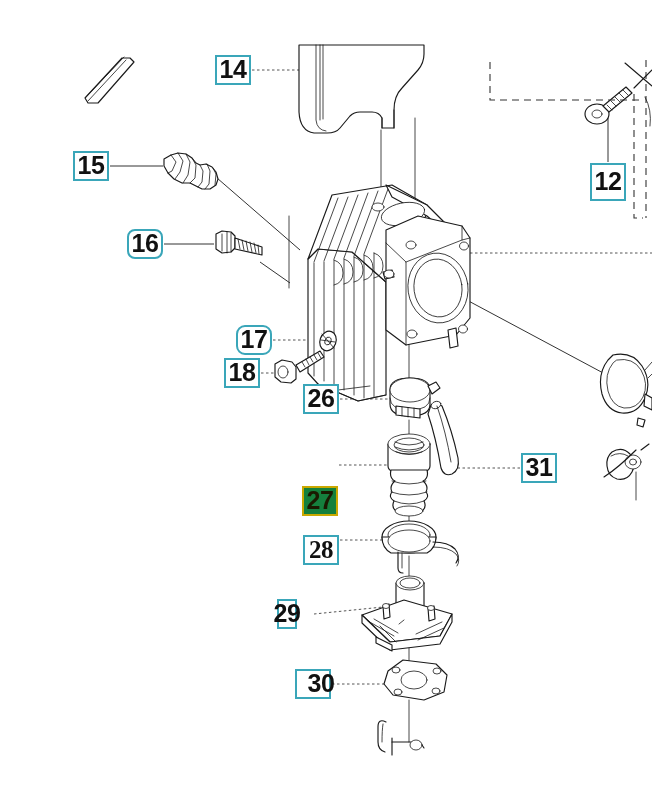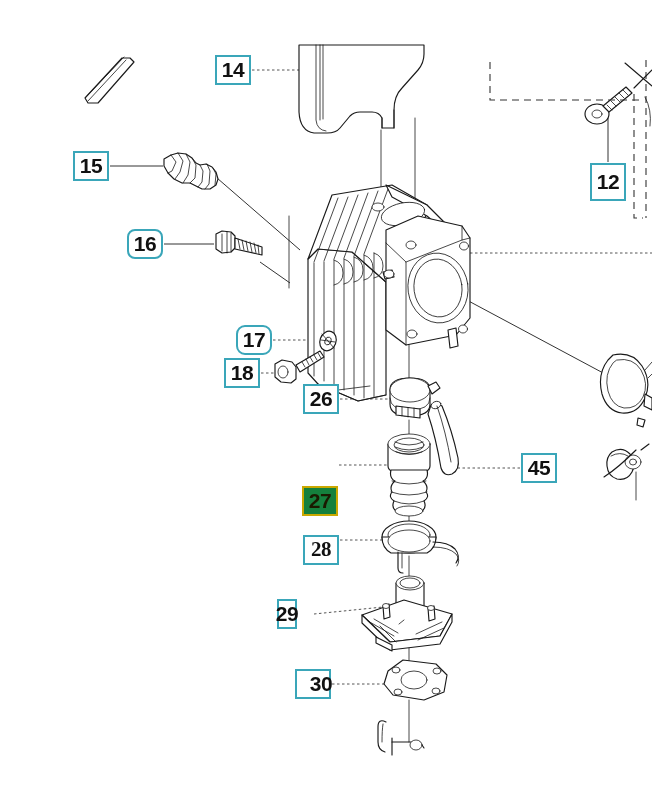--- a/index.html
+++ b/index.html
@@ -26,21 +26,21 @@
     height: 800px;
   }
   .callout {
     position: absolute;
     box-sizing: border-box;
     display: flex;
     align-items: center;
     justify-content: center;
     font-family: "Liberation Sans", sans-serif;
     font-weight: bold;
-    font-size: 21px;
+    font-size: 25px;
     line-height: 1;
     letter-spacing: -0.5px;
     color: #111111;
     background: #ffffff;
     border: 2px solid #3aa6b9;
     user-select: none;
   }
   .callout.highlight {
     background: #15803d;
     border: 2px solid #caa800;
@@ -443,21 +443,21 @@
       <div class="callout" style="left: 189px; top: 358px; width: 36px; height: 30px; margin-left: 35px;">
         <span>18</span>
       </div>
       <div class="callout" style="left: 303px; top: 384px; width: 36px; height: 30px; text-align: center;">
         <span>26</span>
       </div>
       <div class="callout highlight" style="left: 302px; top: 450px; width: 36px; height: 30px;">
         <span>27</span>
       </div>
       <div class="callout" style="left: 521px; top: 453px; width: 36px; height: 30px;">
-        <span>45</span>
+        <span>31</span>
       </div>
       <div class="callout" style="left: 303px; top: 535px; width: 36px; height: 30px; font-family: Liberation Serif, serif;">
         <span>28</span>
       </div>
       <div class="callout" style="left: 277px; top: 599px; width: 20px; height: 30px;">
         <span>29</span>
       </div>
       <div class="callout" style="left: 295px; top: 669px; width: 36px; height: 30px; padding-left: 16px;">
         <span>30</span>
       </div>

